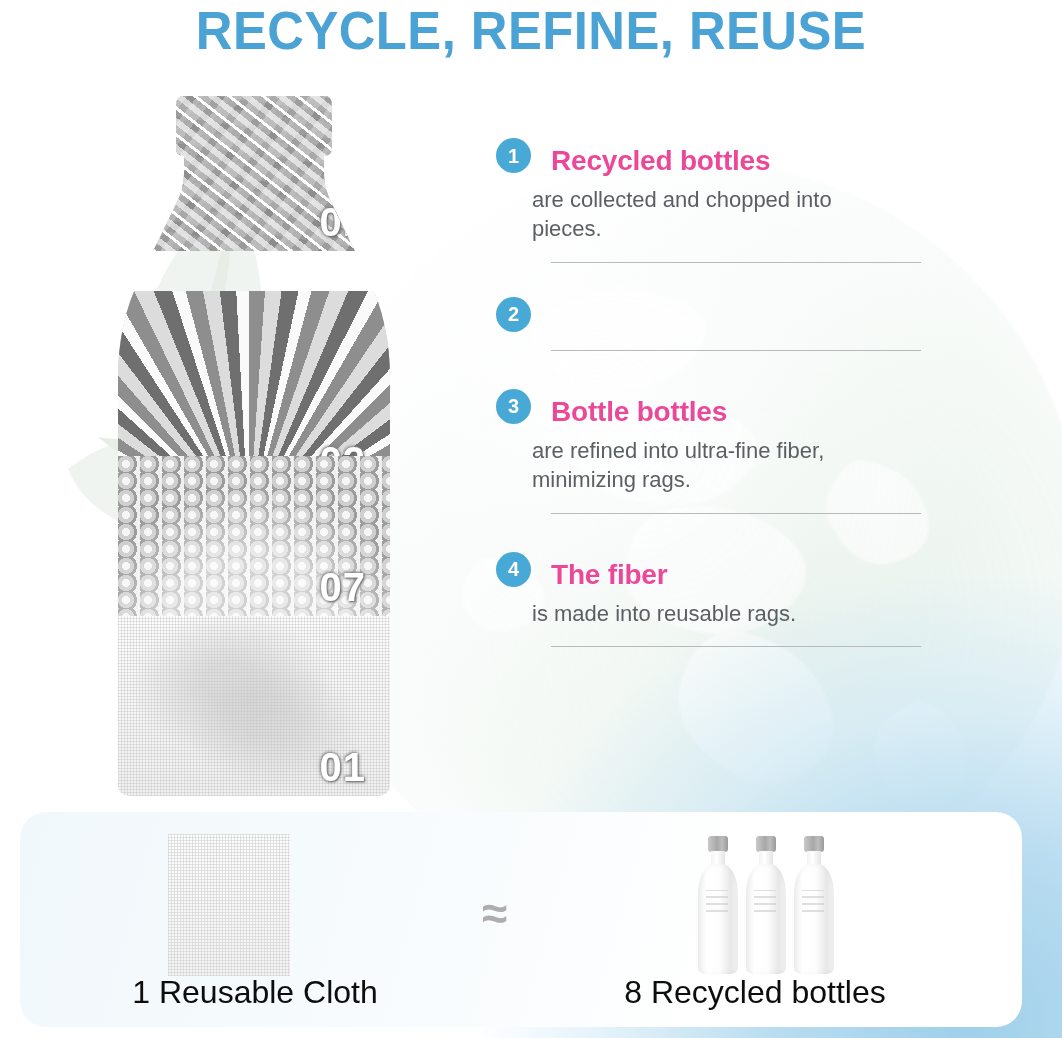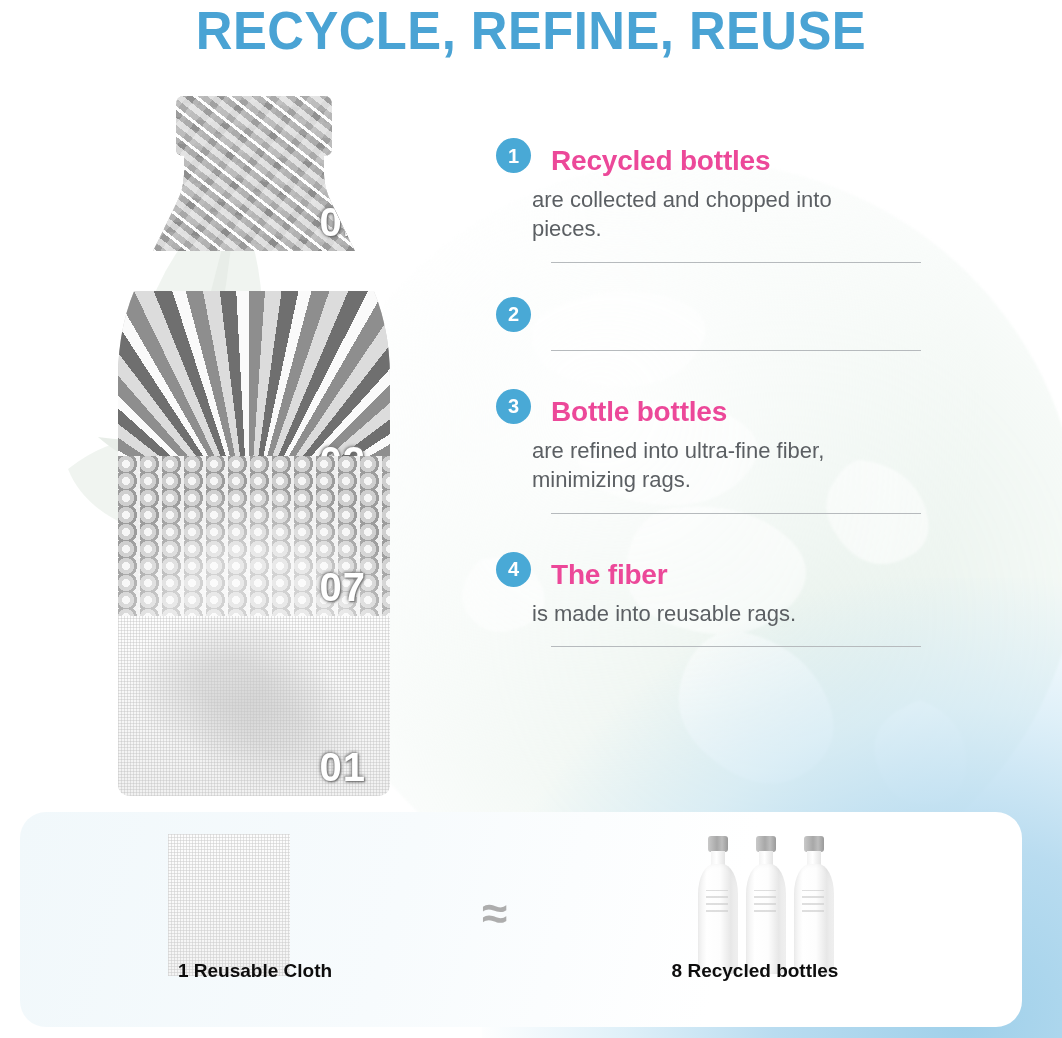--- a/index.html
+++ b/index.html
@@ -164,22 +164,22 @@
     position:absolute;left:2px;top:28px;width:40px;height:110px;
     border-radius:16px 16px 7px 7px / 30px 30px 7px 7px;
     background:linear-gradient(90deg,#efefef 0%,#ffffff 22%,#fdfdfd 55%,#e7e7e7 82%,#f4f4f4 100%);
     box-shadow:inset 0 0 5px rgba(0,0,0,.05);
   }
   .mb-body::after{
     content:"";position:absolute;left:8px;top:26px;width:22px;height:22px;
     background:repeating-linear-gradient(0deg, rgba(205,205,205,.65) 0 2px, rgba(255,255,255,0) 2px 7px);
   }
   .caption{
-    position:absolute;top:148px;
-    font-size:19px;font-weight:bold;color:#0d0d0d;
+    position:absolute;top:162px;
+    font-size:32px;font-weight:normal;color:#0d0d0d;
     white-space:nowrap;
   }
   .caption-left{left:0;width:470px;text-align:center;}
   .caption-right{left:500px;width:470px;text-align:center;}
 </style>
 </head>
 <body>
 
 <div class="page">
 

